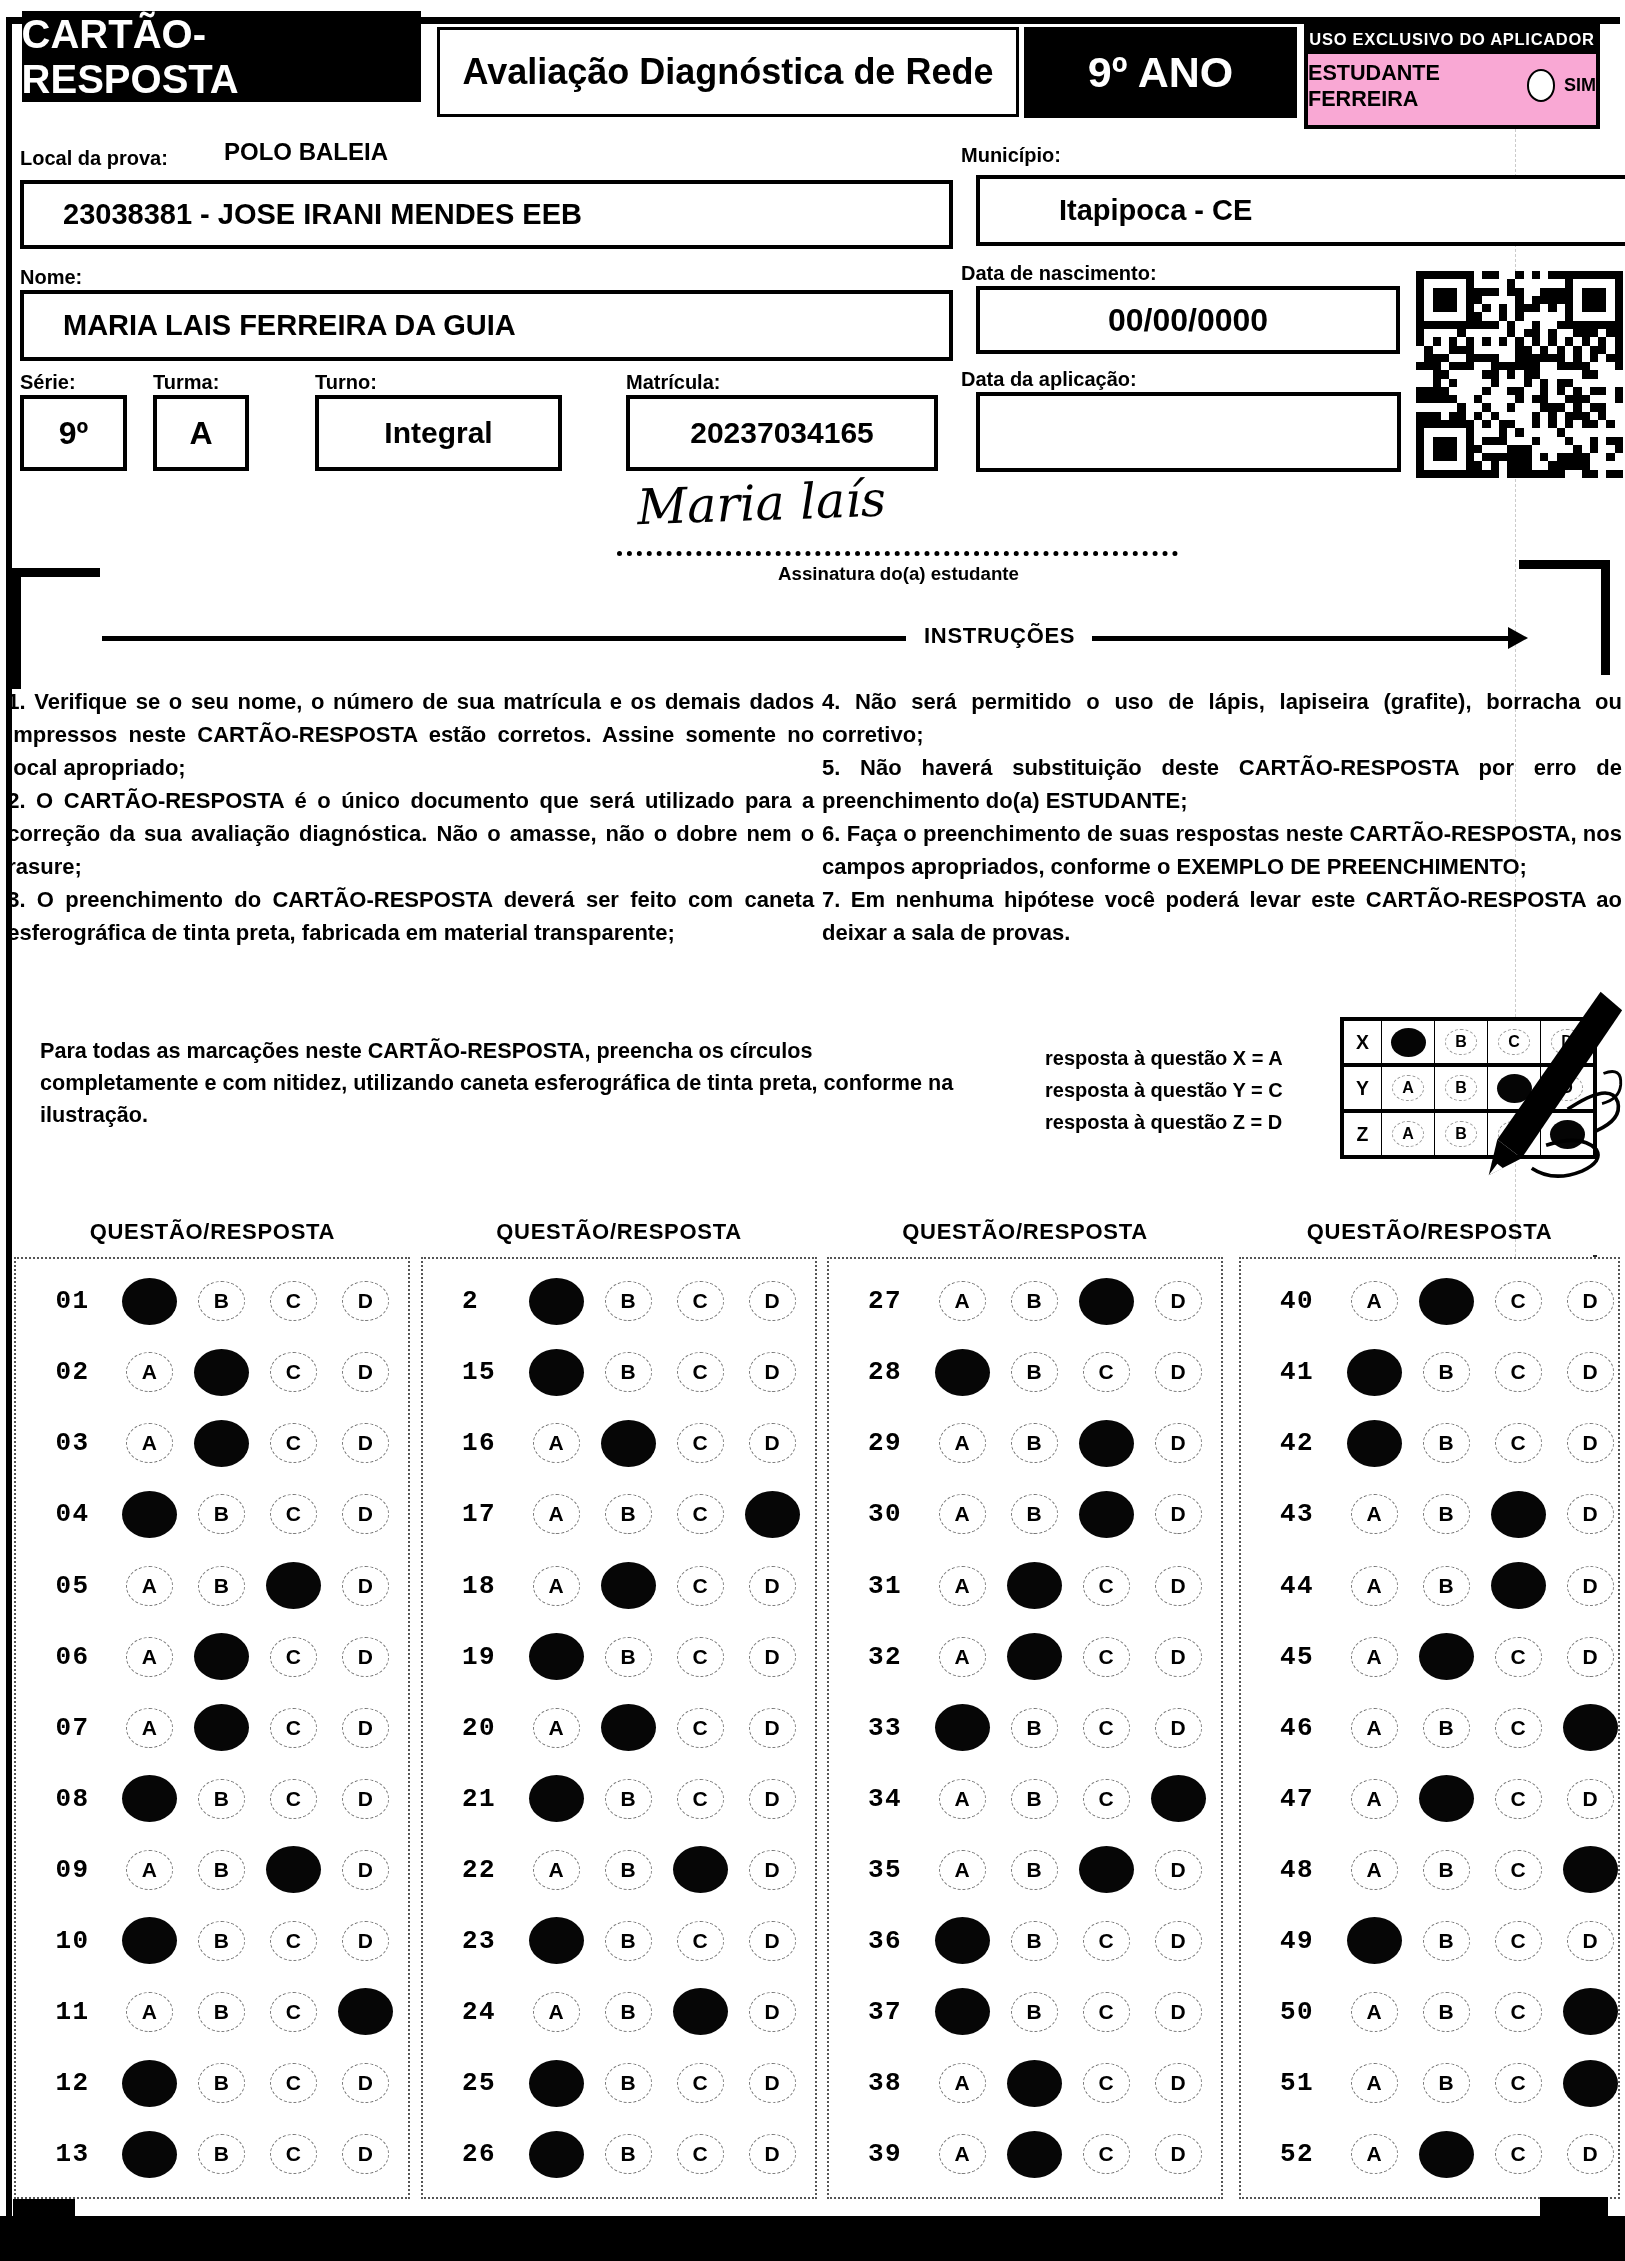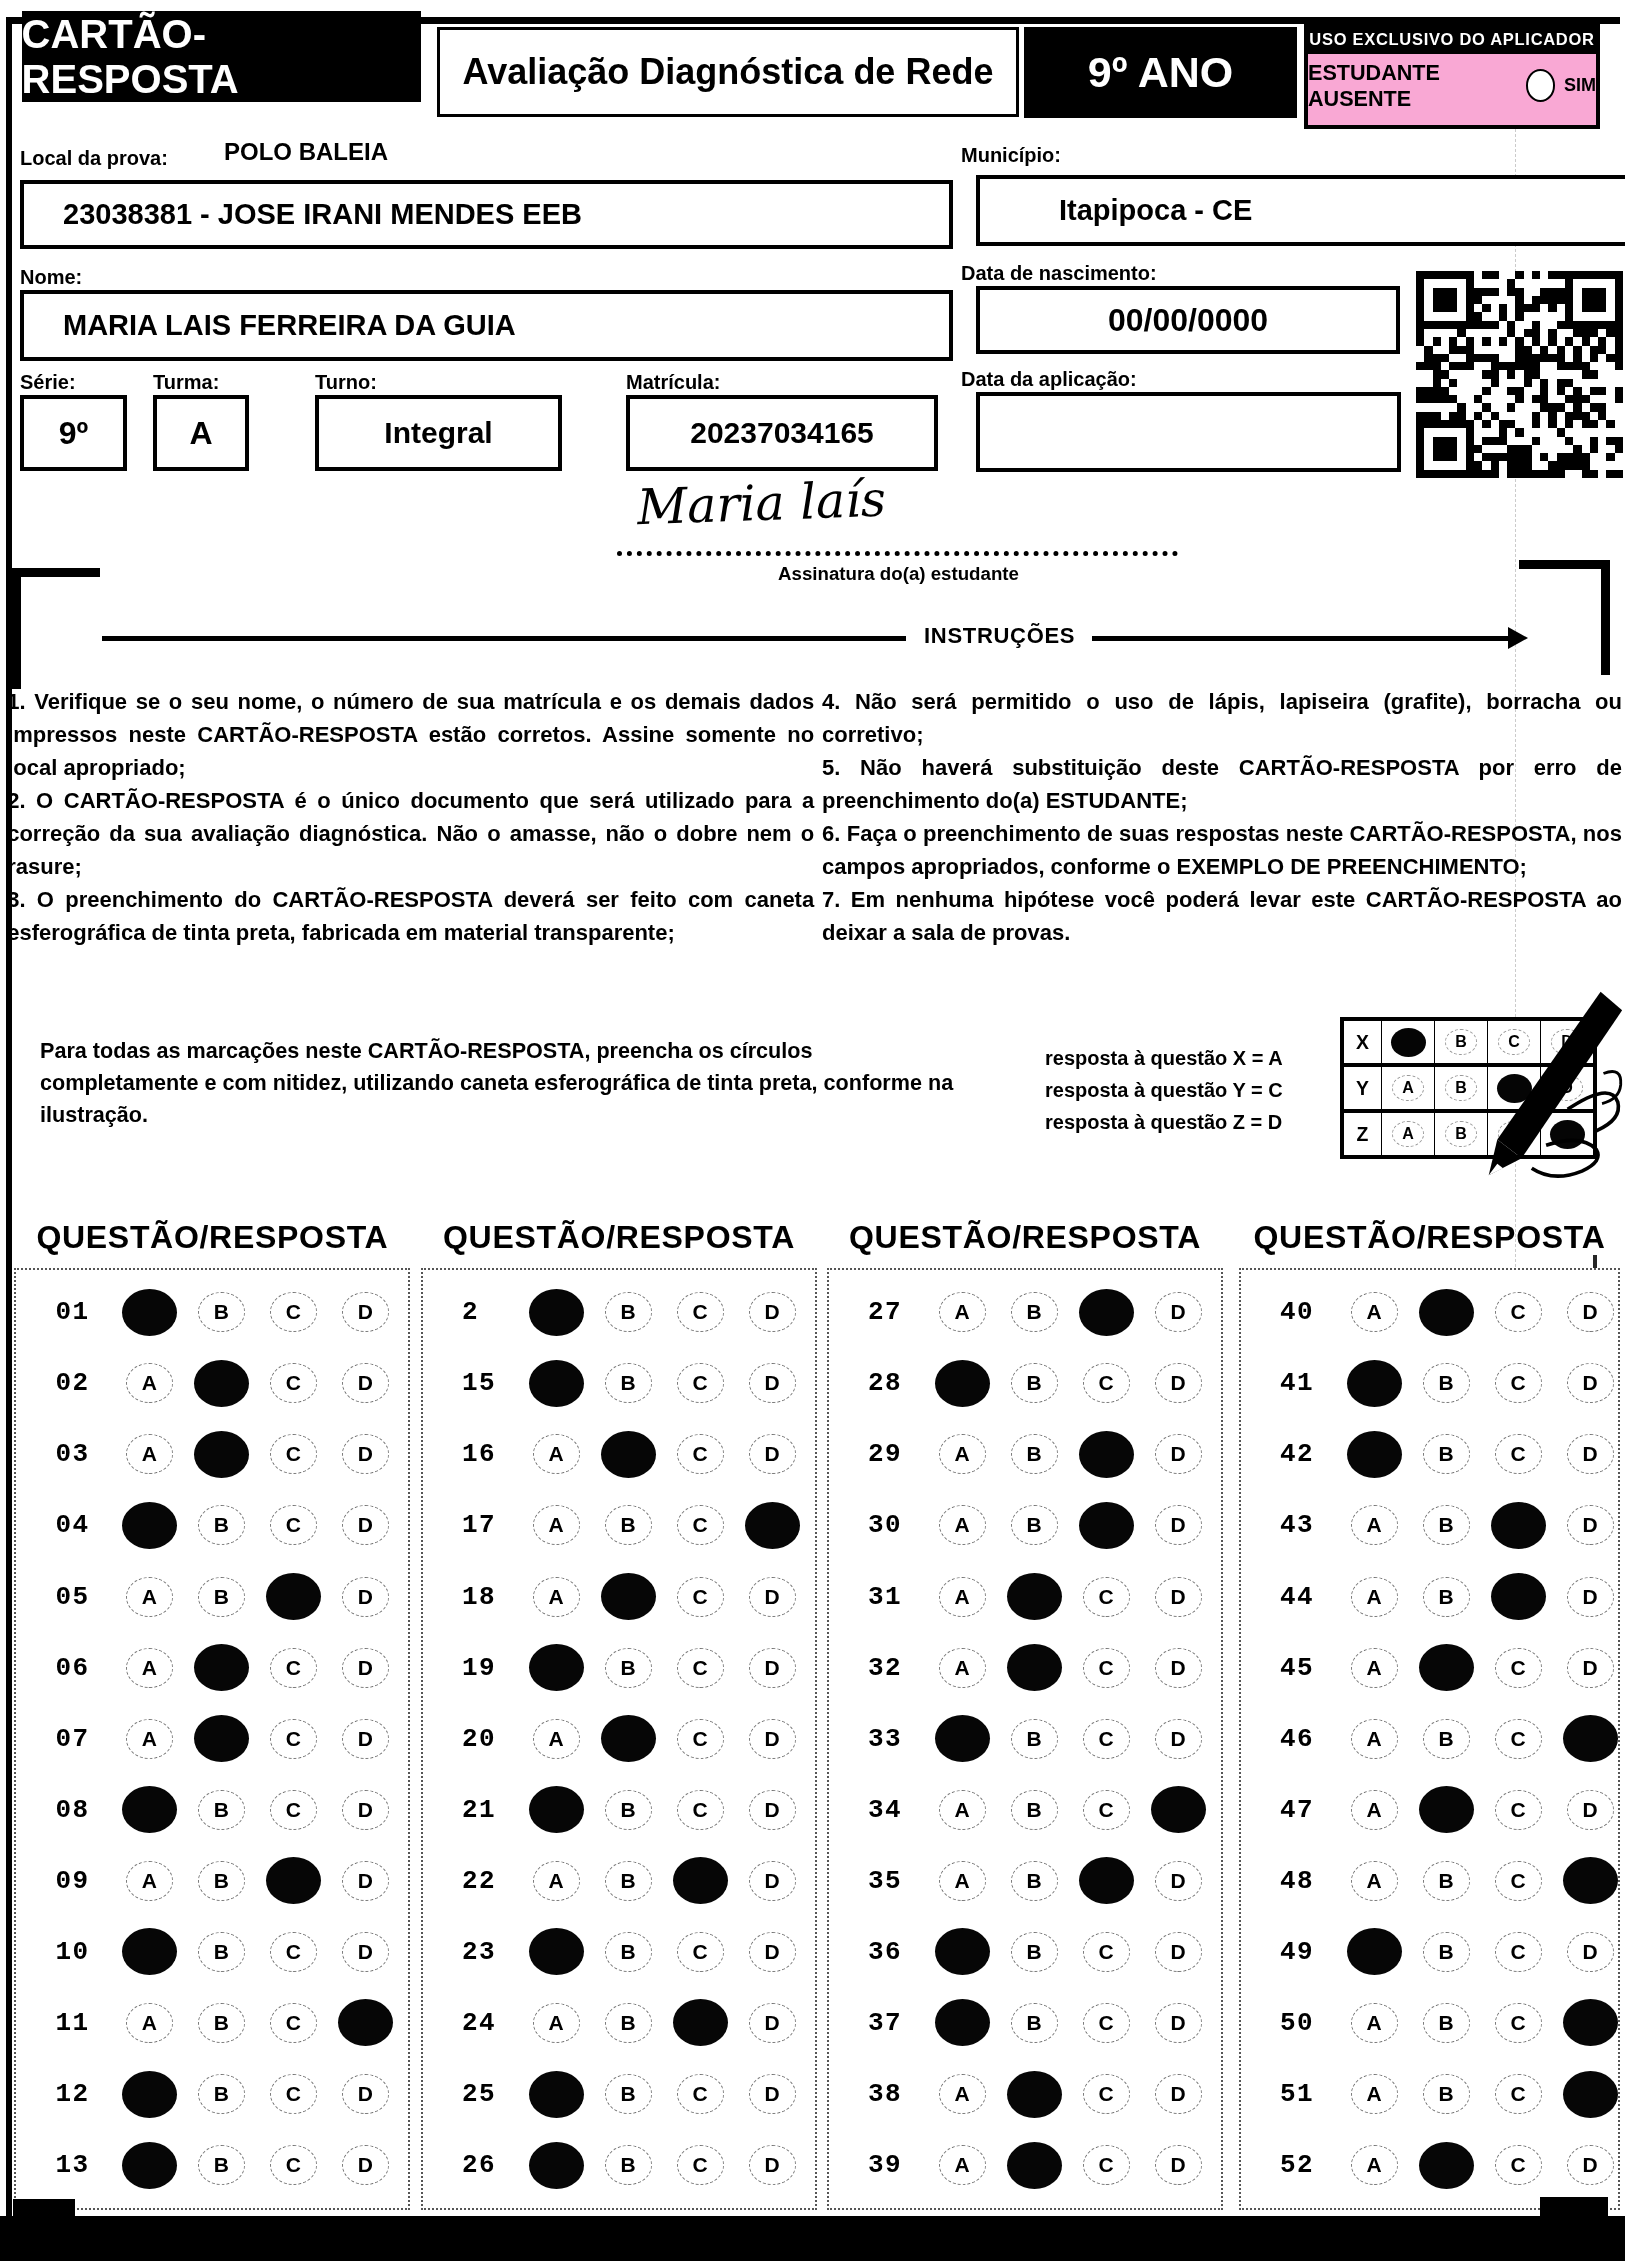--- a/index.html
+++ b/index.html
@@ -34,21 +34,21 @@
   .exrow{display:flex;border-bottom:4.3px solid #000;}
   .exrow:last-child{border-bottom:none;}
   .excell{width:52px;height:42px;display:flex;align-items:center;justify-content:center;border-right:1.4px solid #000;}
   .excell:last-child{border-right:none;}
   .excell.lab{width:37px;font-weight:700;font-size:19.4px;}
   .exbub{width:30px;height:24.5px;border:1.4px dashed #999;border-radius:50%;display:flex;align-items:center;justify-content:center;
          font-weight:700;font-size:16px;}
   .exbub.filled{width:35px;height:29px;background:#050505;border:none;}
   
   .ans-col{position:absolute;top:1219px;}
-  .qr-head{text-align:center;font-weight:700;font-size:32px;letter-spacing:0.7px;margin-bottom:11.5px;}
+  .qr-head{text-align:center;font-weight:700;font-size:22px;letter-spacing:0.7px;margin-bottom:11.5px;}
   .ans-box{border:2.2px dotted #555;background:#fff;display:grid;grid-template-rows:repeat(13,1fr);padding:7.2px 0;}
   .ans-row{display:flex;align-items:center;}
   .q-num{width:58px;margin-left:39px;font-weight:700;font-size:26px;letter-spacing:1.4px;font-family:Liberation Mono, monospace;}
   .slot{width:72px;display:flex;justify-content:center;align-items:center;}
   .bub{width:47px;height:40px;border:1.4px dashed #777;border-radius:50%;display:flex;align-items:center;justify-content:center;
        font-weight:700;font-size:21px;background:#fff;box-sizing:border-box;}
   .bub.filled{width:55px;height:47px;background:#060606;border:none;}
   .foldline{border-left:1.4px dashed #aaa;opacity:.6;}
 </style>
 </head>
@@ -61,21 +61,21 @@
   <div class="abs foldline" style="left:1515px;top:29px;height:2158px;"></div>
   <div class="abs rule" style="left:1593px;top:1255px;width:4.3px;height:957px;opacity:.85;"></div>
 
   <div class="abs blackbox" style="left:21.6px;top:11px;width:399px;height:91px;font-size:40px;">CARTÃO-RESPOSTA</div>
   <div class="abs whitebox" style="left:437px;top:27px;width:576px;height:84px;font-size:36px;">Avaliação Diagnóstica de Rede</div>
   <div class="abs blackbox" style="left:1024px;top:27px;width:273px;height:91px;font-size:43px;">9º ANO</div>
 
   <div class="abs exbox" style="left:1304px;top:20px;width:288px;height:101px;">
     <div class="exhead">USO EXCLUSIVO DO APLICADOR</div>
     <div class="exbody">
-      <span>ESTUDANTE AUSENTE</span>
+      <span>ESTUDANTE FERREIRA</span>
       <span class="circ"></span>
       <span class="sim">SIM</span>
     </div>
   </div>
 
   <div class="abs lbl" style="left:20px;top:147px;">Local da prova:</div>
   <div class="abs bigval" style="left:224px;top:138px;">POLO BALEIA</div>
   <div class="abs lbl" style="left:961px;top:144px;">Município:</div>
 
   <div class="abs field" style="left:20px;top:180px;width:886px;height:61px;padding-left:39px;">23038381 - JOSE IRANI MENDES EEB</div>

